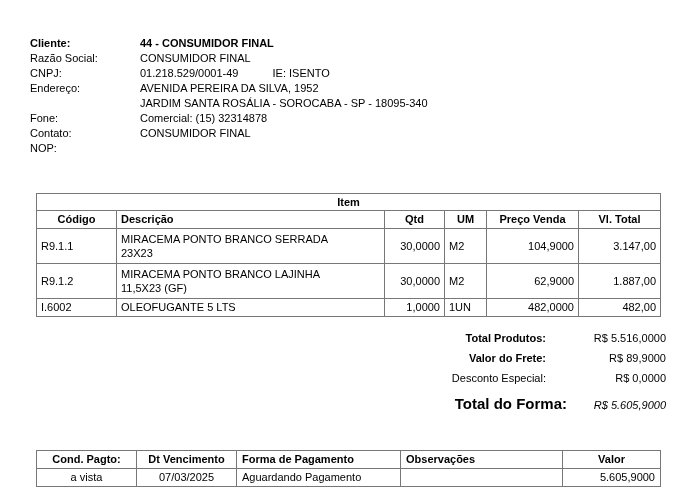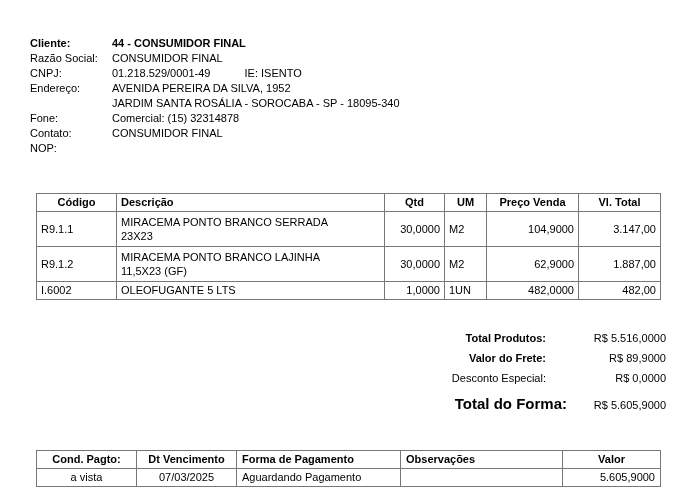--- a/index.html
+++ b/index.html
@@ -41,20 +41,21 @@
     left: 30px;
     top: 36px;
     width: 520px;
   }
   .info-row {
     display: flex;
     align-items: flex-start;
     height: 15px;
     line-height: 15px;
     font-size: 11px;
+    gap: 28px;
   }
   .info-label {
     width: 82px;
     flex: 0 0 82px;
     white-space: nowrap;
   }
   .info-value {
     white-space: nowrap;
   }
   .info-label.bold, .info-value.bold {
@@ -143,20 +144,21 @@
     margin-top: 3px;
   }
   .total-row.grand .total-label {
     font-size: 15px;
     font-weight: bold;
     padding-right: 3px;
   }
   .total-row.grand .total-value {
     font-size: 11px;
     width: 96px;
+    font-style: italic;
   }
 
   
   .pay-table {
     position: absolute;
     left: 36px;
     top: 450px;
     width: 624px;
     border-collapse: collapse;
     table-layout: fixed;
@@ -231,20 +233,23 @@
   <table class="items-table">
     <colgroup>
       <col class="c-codigo">
         <col class="c-desc">
         <col class="c-qtd">
       <col class="c-um">
         <col class="c-preco">
         <col class="c-total">
     </colgroup>
     <thead>
+      <tr>
+        <td class="hdr-group" colspan="6">Item</td>
+      </tr>
       <tr class="hdr">
         <td class="c-codigo">Código</td>
         <td class="c-desc">Descrição</td>
         <td class="c-qtd">Qtd</td>
         <td class="c-um">UM</td>
         <td class="c-preco">Preço Venda</td>
         <td class="c-total">Vl. Total</td>
       </tr>
     </thead>
     <tbody>

